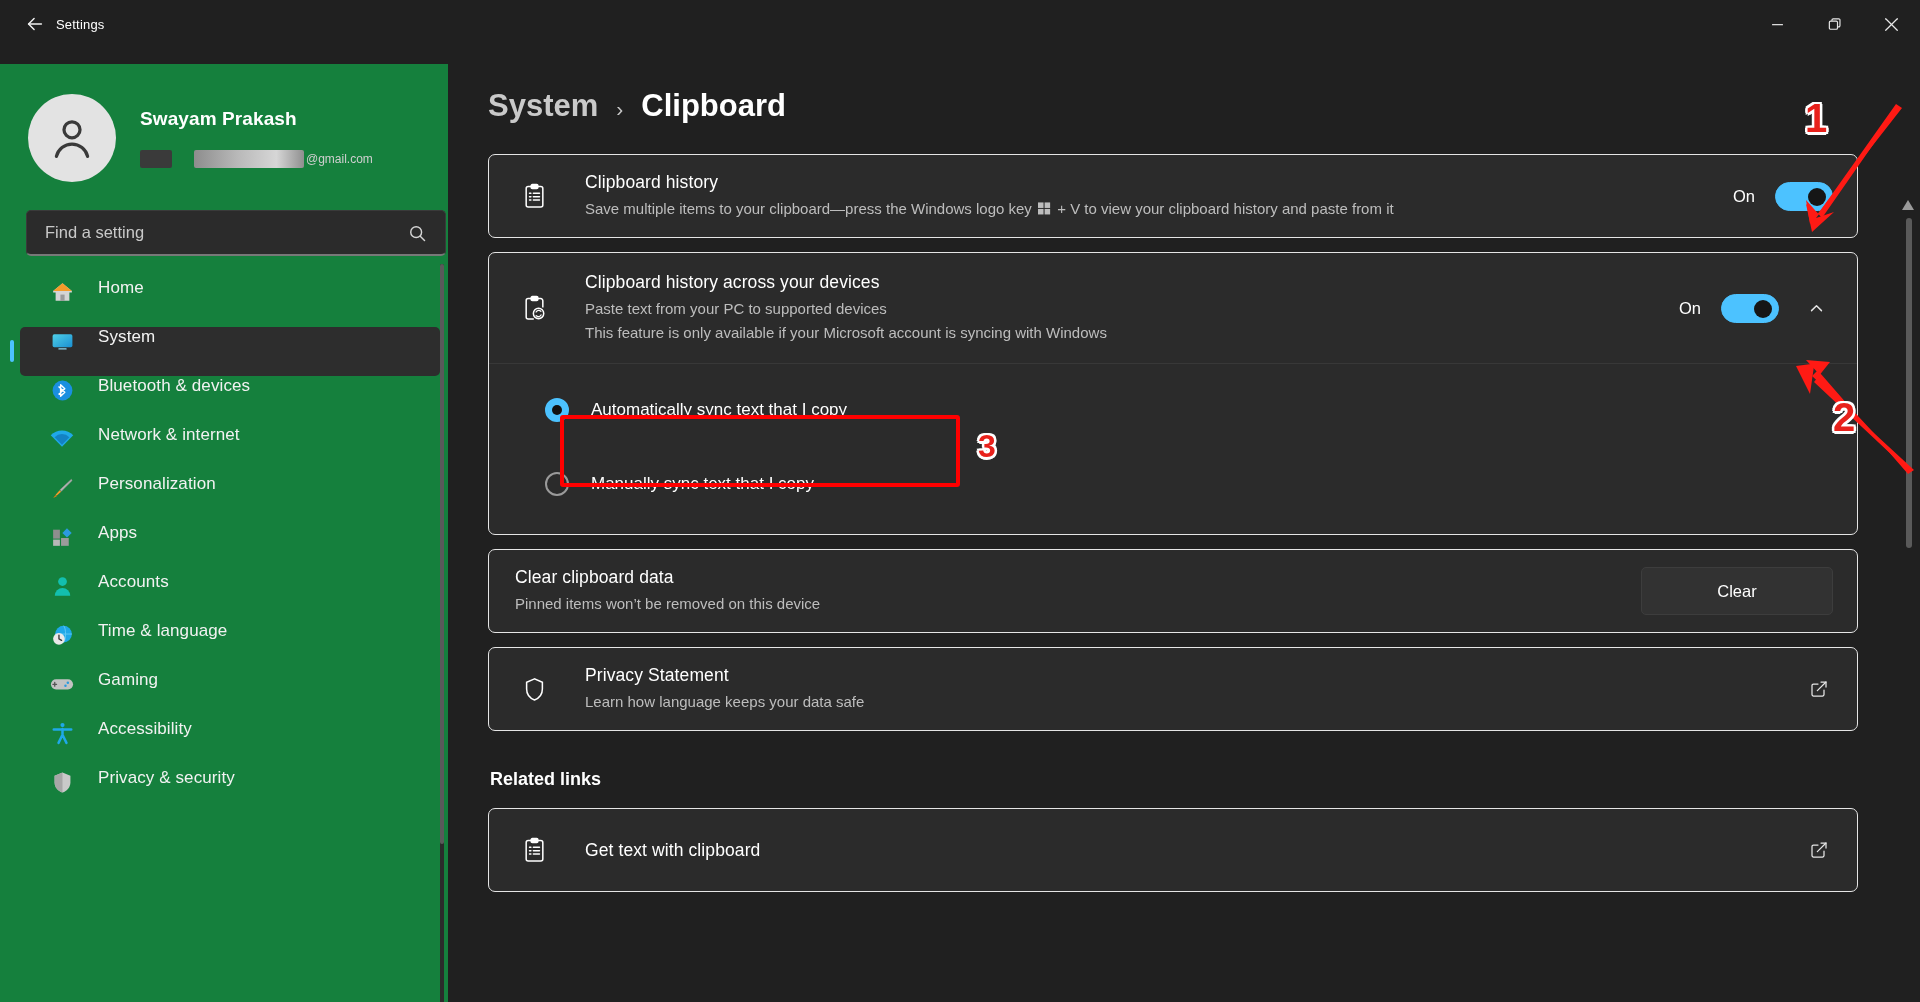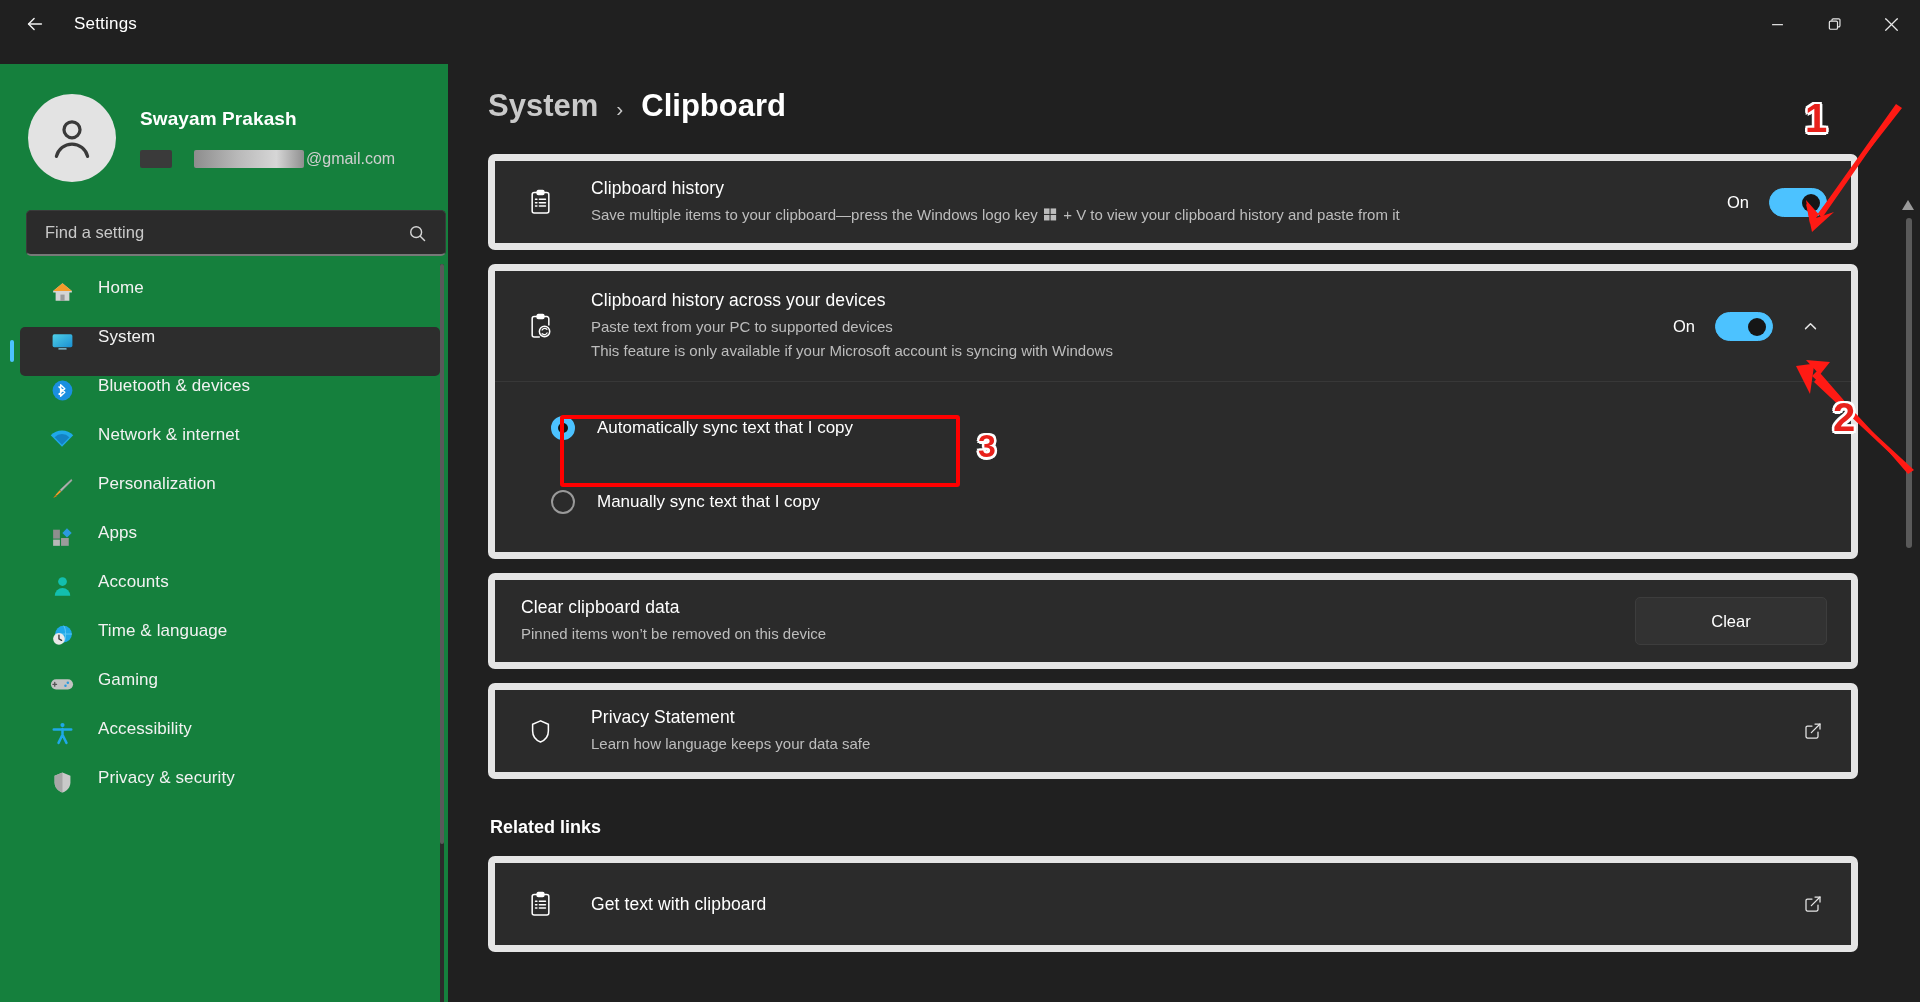--- a/index.html
+++ b/index.html
@@ -16,21 +16,21 @@
   .titlebar {
     position: absolute; top: 0; left: 0; width: 1920px; height: 48px;
     display: flex; align-items: center;
   }
   .back-btn {
     width: 42px; height: 36px; margin-left: 14px;
     display: flex; align-items: center; justify-content: center;
     border-radius: 5px; cursor: pointer;
   }
   .titlebar-title {
-    margin-left: 18px; font-size: 17px; font-weight: 400; color: #ffffff;
+    font-size: 13px; font-weight: 400; color: #ffffff;
     letter-spacing: .2px;
   }
   .win-controls { position: absolute; right: 0; top: 0; height: 48px; display: flex; }
   .win-btn {
     width: 57px; height: 48px; display: flex; align-items: center; justify-content: center;
     cursor: pointer;
   }
 
   
   .sidebar {
@@ -40,21 +40,21 @@
   .account {
     display: flex; align-items: center; padding: 30px 0 0 28px; height: 118px;
   }
   .avatar {
     width: 88px; height: 88px; border-radius: 50%; background: #e3e3e3;
     display: flex; align-items: center; justify-content: center; flex: 0 0 88px;
   }
   .account-text { margin-left: 24px; }
   .account-name { font-size: 19px; font-weight: 700; color: #fff; letter-spacing: .1px; }
   .account-email {
-    font-size: 16px; color: #c8c8c8; margin-top: 20px; display: flex; align-items: center;
+    font-size: 12px; color: #c8c8c8; margin-top: 20px; display: flex; align-items: center;
   }
   .blur-a { display:inline-block; width:32px; height:18px; background:#3a3a3a; border-radius:2px; }
   .blur-b { display:inline-block; width:110px; height:18px; margin-left:22px;
             background:linear-gradient(90deg,#8d8d8d 0%,#b9b9b9 40%,#d6d6d6 75%,#8f8f8f 100%);
             border-radius:2px; }
   .email-tail { margin-left: 2px; color:#cfcfcf; }
 
   .search-wrap { padding: 28px 0 0 26px; }
   .search-box {
     position: relative; width: 420px; height: 46px; background: #2b2b2b;
@@ -96,21 +96,21 @@
   .breadcrumb {
     display: flex; align-items: baseline; padding: 40px 0 0 40px; gap: 18px;
   }
   .bc-system { font-size: 31px; font-weight: 700; color: #c9c9c9; cursor: pointer; }
   .bc-sep { font-size: 21px; color: #c9c9c9; }
   .bc-current { font-size: 31px; font-weight: 700; color: #ffffff; }
 
   .content { padding: 30px 62px 0 40px; }
 
   .card {
-    background: #2b2b2b; border: 7px solid #e5e5e5; border-radius: 7px;
+    background: #2b2b2b; border: 1px solid #e5e5e5; border-radius: 7px;
     margin-bottom: 14px;
   }
   .card.group { margin-bottom: 14px; }
   .row {
     display: flex; align-items: center; min-height: 82px; padding: 0 24px 0 26px;
   }
   .row-icon { width: 38px; flex: 0 0 38px; display: flex; align-items: center; justify-content: center; }
   .row-texts { margin-left: 32px; flex: 1 1 auto; }
   .row-title { font-size: 17.5px; color: #ffffff; letter-spacing: .1px; }
   .row-sub { font-size: 15px; color: #bdbdbd; margin-top: 5px; line-height: 1.45; }

